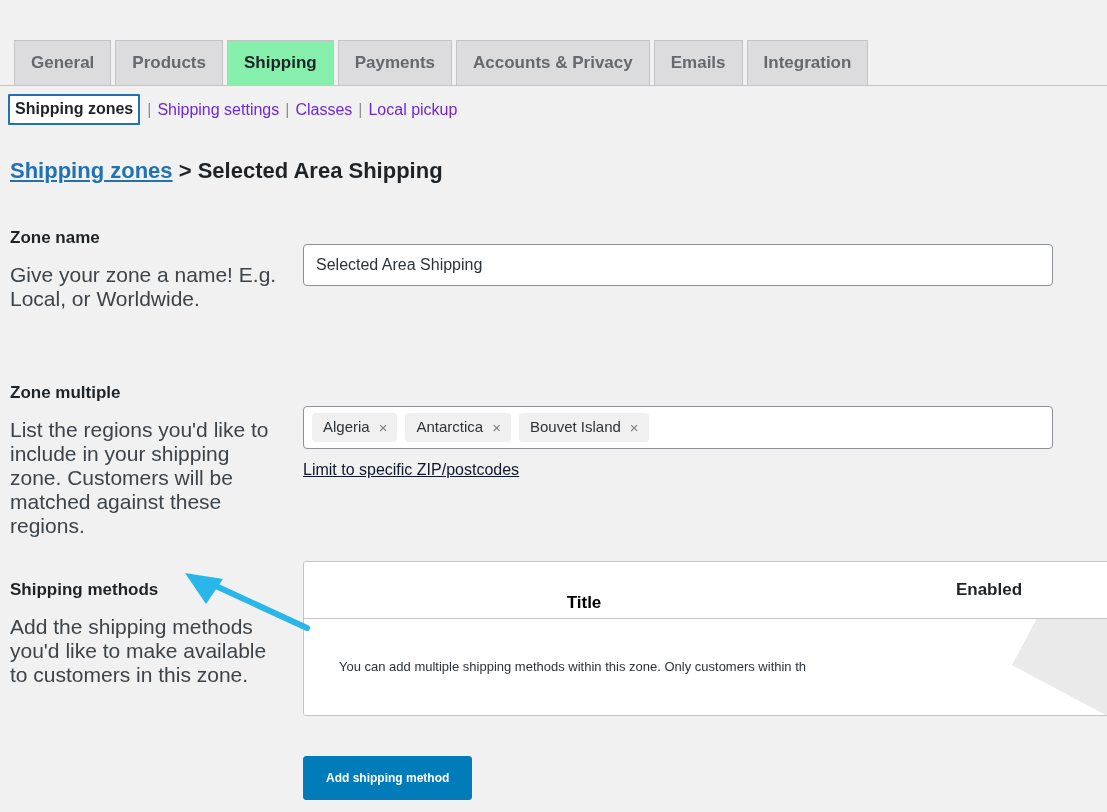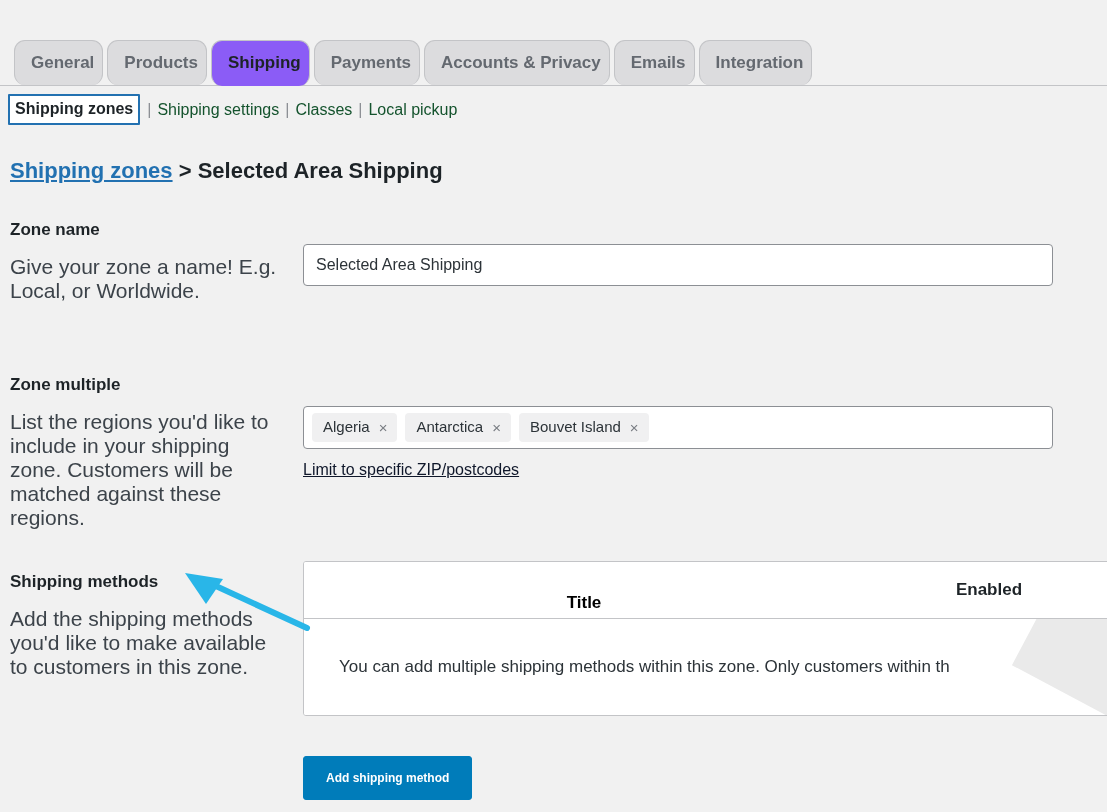--- a/index.html
+++ b/index.html
@@ -35,57 +35,57 @@
   .tabs {
     position: absolute;
     left: 14px;
     bottom: 0;
     display: flex;
     align-items: flex-end;
     gap: 0;
   }
   .tab {
     display: inline-block;
-    padding: 11px 8px 11px 16px;
+    padding: 11px 16px 11px 16px;
     margin-right: 4px;
     font-size: 17px;
     line-height: 22px;
     font-weight: bold;
     color: #646970;
     background: #dcdcde;
     border: 1px solid #c3c4c7;
     border-bottom: none;
-    border-radius: 11px;
+    border-radius: 0;
     text-decoration: none;
     white-space: nowrap;
     position: relative;
     cursor: pointer;
   }
   .tab.active {
-    background: #8b5cf6;
+    background: #86efac;
     color: #1d2327;
     border-color: #c3c4c7;
     padding-bottom: 12px;
     margin-bottom: -1px;
     z-index: 3;
   }
 
   
   .subnav {
     position: absolute;
     left: 8px;
     top: 94px;
     display: flex;
     align-items: center;
     font-size: 16px;
     line-height: 22px;
     white-space: nowrap;
   }
   .subnav a {
-    color: #14532d;
+    color: #6d28d9;
     text-decoration: none;
     cursor: pointer;
   }
   .subnav a.current {
     color: #1d2327;
     font-weight: bold;
     background: #fff;
     border: 2px solid #2271b1;
     padding: 2px 5px 3px 5px;
     border-radius: 1px;
@@ -116,21 +116,21 @@
   .crumb .gt { color: #1d2327; font-weight: bold; }
   .crumb .cur { color: #1d2327; font-weight: bold; }
 
   
   .label-col {
     position: absolute;
     left: 10px;
     width: 275px;
   }
   .label-col h3 {
-    margin: 0 0 14px 0;
+    margin: 8px 0 14px 0;
     font-size: 17px;
     line-height: 22px;
     font-weight: bold;
     color: #1d2327;
   }
   .label-col p {
     margin: 0;
     font-size: 21px;
     line-height: 24px;
     color: #3c434a;
@@ -247,21 +247,21 @@
     height: 96px;
     display: flex;
     align-items: center;
     background: #ffffff;
     overflow: hidden;
   }
   .empty-msg {
     position: relative;
     z-index: 2;
     padding-left: 35px;
-    font-size: 17px;
+    font-size: 13px;
     line-height: 26px;
     color: #2c3338;
     white-space: nowrap;
   }
   
   .wedge {
     position: absolute;
     right: -40px;
     bottom: -30px;
     width: 170px;

